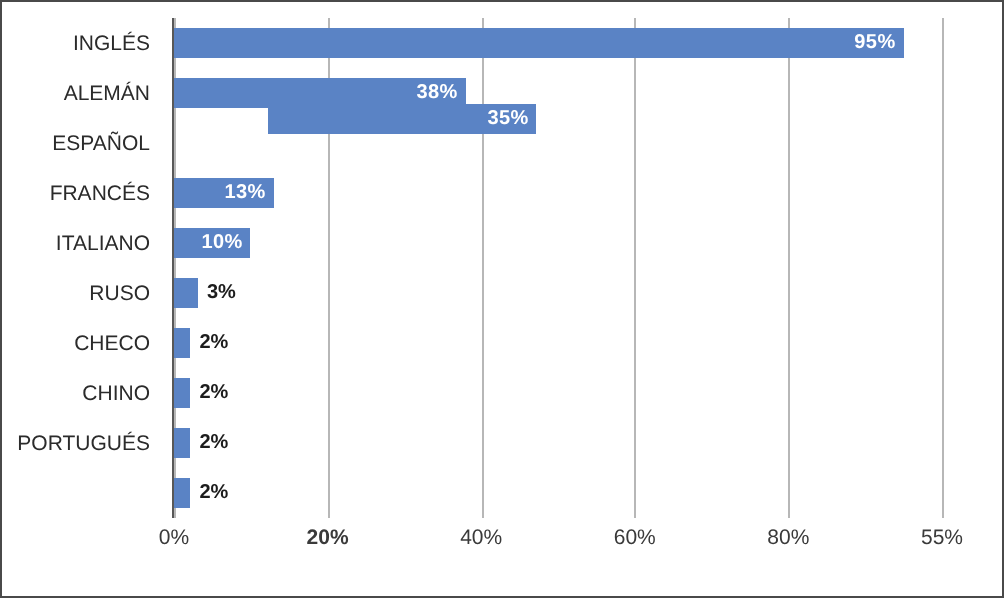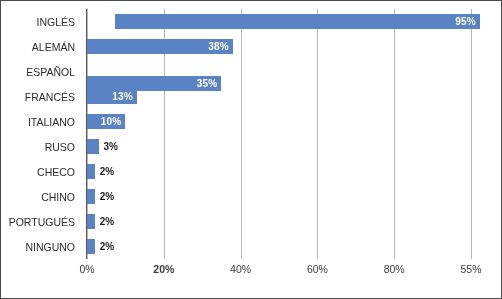--- a/index.html
+++ b/index.html
@@ -105,35 +105,35 @@
 <div id="chart-frame">
 
   <div id="plot-area">
     <div class="gridline" style="left:0px;"></div>
     <div class="gridline" style="left:76.8px;"></div>
     <div class="gridline" style="left:153.6px;"></div>
     <div class="gridline" style="left:230.4px;"></div>
     <div class="gridline" style="left:307.2px;"></div>
     <div class="gridline" style="left:384px;"></div>
 
-    <div class="bar-row" style="top:0px;padding-left:28px;">
+    <div class="bar-row" style="top:0px;">
       <div class="bar-wrap">
         <div class="bar" style="width:364.8px;"></div>
         <span class="bar-label-in">95%</span>
       </div>
     </div>
 
     <div class="bar-row" style="top:25px;">
       <div class="bar-wrap">
         <div class="bar" style="width:145.9px;"></div>
         <span class="bar-label-in">38%</span>
       </div>
     </div>
 
-    <div class="bar-row" style="top:62px;">
+    <div class="bar-row" style="top:38px;padding-left:47px;">
       <div class="bar-wrap">
         <div class="bar" style="width:134.4px;"></div>
         <span class="bar-label-in">35%</span>
       </div>
     </div>
 
     <div class="bar-row" style="top:75px;justify-content:center;">
       <div class="bar-wrap">
         <div class="bar" style="width:49.9px;"></div>
         <span class="bar-label-in">13%</span>
@@ -194,23 +194,20 @@
       <span>RUSO</span>
     </div>
   <div class="cat-label-holder" style="top:158px;">
       <span>CHECO</span>
     </div>
   <div class="cat-label-holder" style="top:183px;">
       <span>CHINO</span>
     </div>
   <div class="cat-label-holder" style="top:208px;">
       <span>PORTUGUÉS</span>
-    </div>
-  <div class="cat-label-holder" style="top:233px;">
-      <span>NINGUNO</span>
     </div>
 
   <div class="tick-label" style="left:86px;">0%</div>
   <div class="tick-label" style="left:162.8px;font-weight:bold;">20%</div>
   <div class="tick-label" style="left:239.6px;">40%</div>
   <div class="tick-label" style="left:316.4px;">60%</div>
   <div class="tick-label" style="left:393.2px;">80%</div>
   <div class="tick-label" style="left:470px;">55%</div>
 
 </div>

